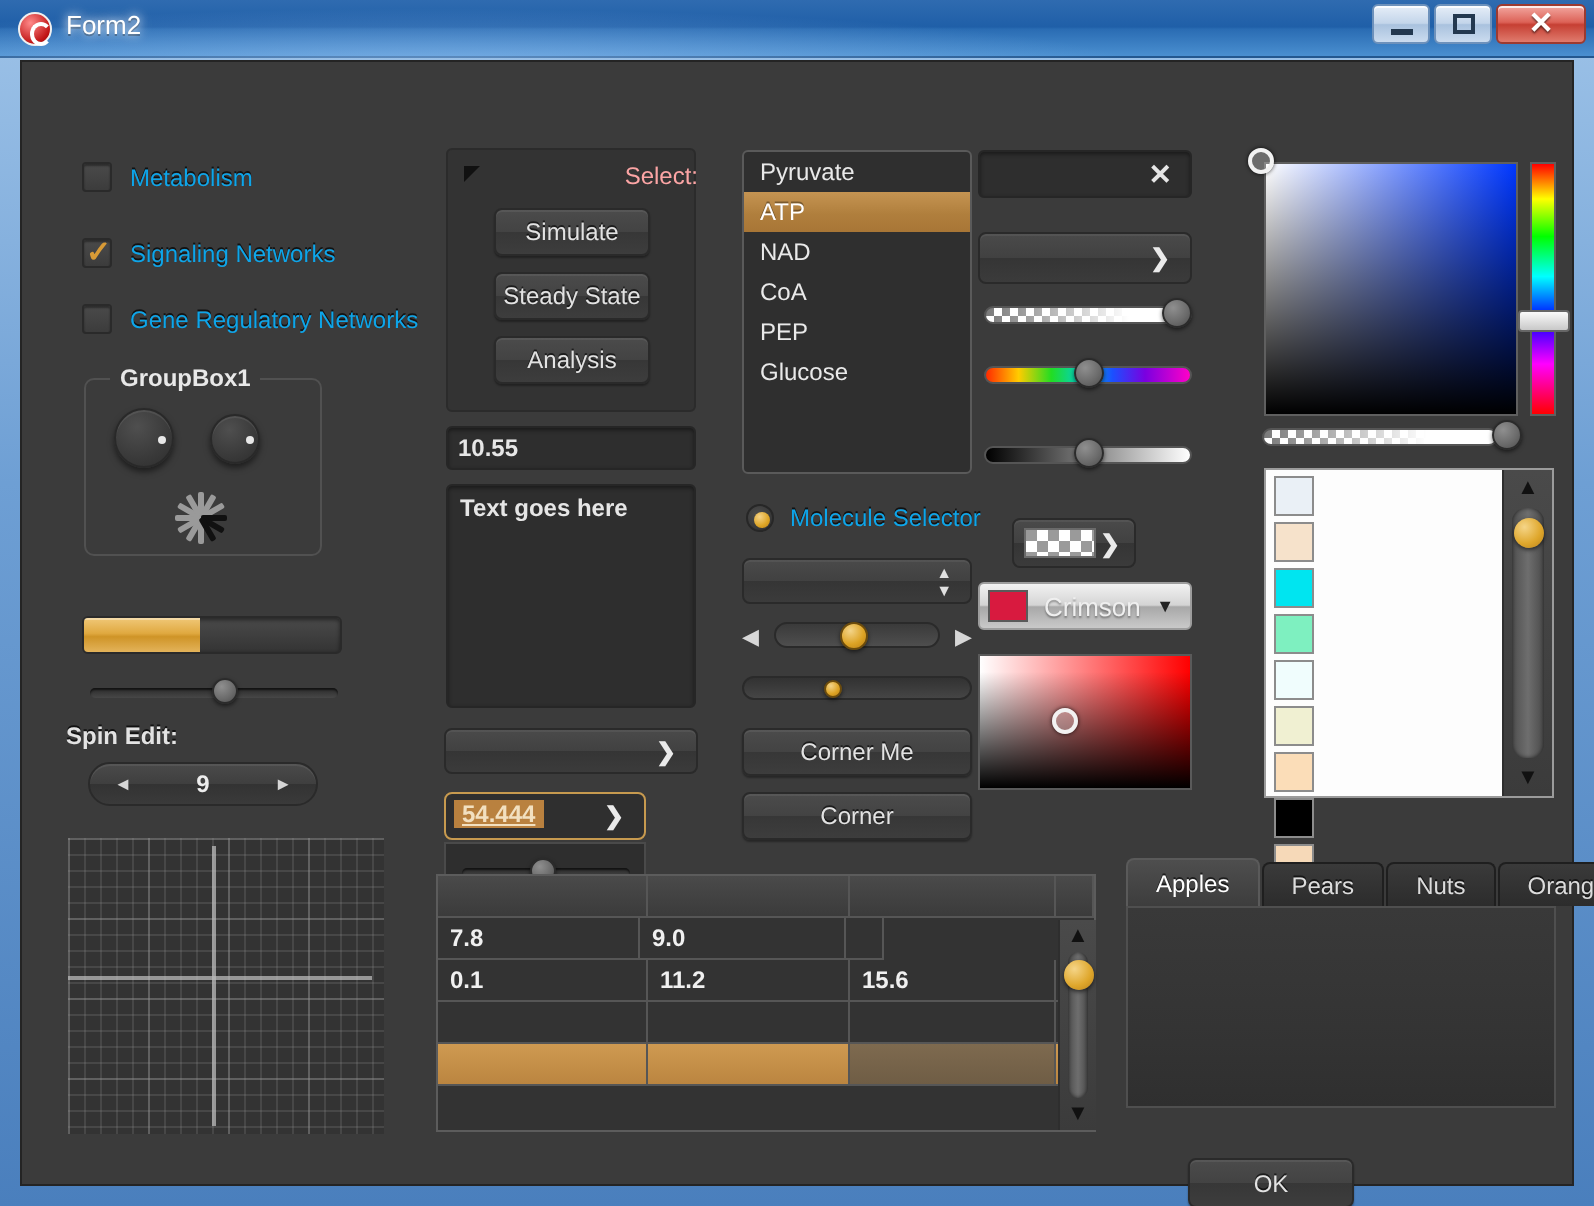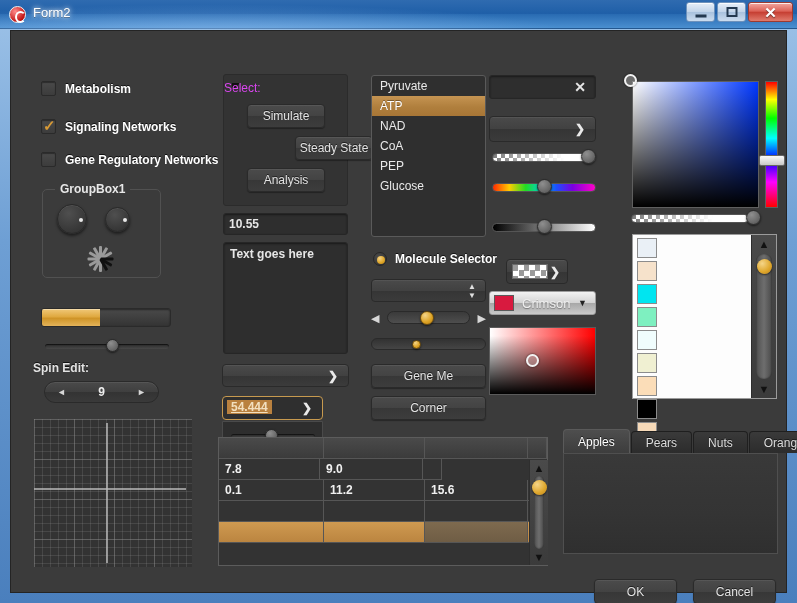--- a/index.html
+++ b/index.html
@@ -107,21 +107,21 @@
     width: 15px; height: 15px; border-radius: 2px;
     background: linear-gradient(180deg,#4a4a4a,#3c3c3c);
     border: 1px solid #2a2a2a;
     box-shadow: inset 0 1px 1px rgba(0,0,0,.4);
     position: relative;
   }
   .cb-box.checked::after {
     content: "✓"; position: absolute; left: 1px; top: -3px;
     font-size: 15px; color: #d79a36; font-weight: bold;
   }
-  .cb-label { color: #ffffff; font-size: 12px; font-weight: bold; text-shadow: 0 -1px 0 rgba(0,0,0,.7); }
+  .cb-label { color: #0ea5e9; font-size: 12px; font-weight: normal; text-shadow: 0 -1px 0 rgba(0,0,0,.7); }
 
   
   .groupbox {
     position: absolute; border: 1px solid #515151; border-radius: 5px;
   }
   .gb-title {
     position: absolute; left: 12px; top: -8px; padding: 0 5px;
     background: #3b3b3b; color: #e8e8e8; font-size: 12px; font-weight: bold;
   }
   .knob {
@@ -415,24 +415,24 @@
 
     <div class="chartbox" style="left:23px; top:388px; width:158px; height:148px;">
       <div class="chart-grid"></div>
       <div class="axis-v" style="left:72px; top:4px; height:140px;"></div>
       <div class="axis-h" style="left:0px; top:69px; width:152px;"></div>
     </div>
 
     <div class="sectionpanel" style="left:212px; top:43px; width:125px; height:132px;">
       <div style="position:absolute; left:8px; top:8px; width:0; height:0;
                   border-left:8px solid #111; border-bottom:8px solid transparent;"></div>
-      <div style="position:absolute; left:0; top:6px; width:125px; text-align:left;
-                  color:#d946ef; font-size:12px;">Select:</div>
+      <div style="position:absolute; left:0; top:6px; width:125px; text-align:right;
+                  color:#fca5a5; font-size:12px;">Select:</div>
       <div class="btn" style="position:absolute; left:23px; top:29px; width:78px; height:24px;">Simulate</div>
-      <div class="btn" style="position:absolute; left:23px; top:61px; width:78px; height:24px;margin-left:48px;">Steady State</div>
+      <div class="btn" style="position:absolute; left:23px; top:61px; width:78px; height:24px;">Steady State</div>
       <div class="btn" style="position:absolute; left:23px; top:93px; width:78px; height:24px;">Analysis</div>
     </div>
 
     <div class="field" style="position:absolute; left:212px; top:182px; width:125px; height:22px;
                               display:flex; align-items:center; padding-left:5px; font-weight:bold;">10.55</div>
 
     <div class="field" style="position:absolute; left:212px; top:211px; width:125px; height:112px;
                               padding:4px 6px; font-weight:bold;">Text goes here</div>
 
     <div class="combo" style="position:absolute; left:211px; top:333px; width:127px; height:23px;">
@@ -479,21 +479,21 @@
       <span style="position:absolute; right:0; top:3px; color:#d7d7d7; font-size:11px;">▶</span>
       <div style="position:absolute; left:16px; top:2px; width:83px; height:13px; border-radius:7px;
                   background:linear-gradient(180deg,#3a3a3a,#4e4e4e); border:1px solid #2a2a2a;"></div>
       <div class="slider-thumb thumb-gold" style="left:49px; top:2px; width:14px; height:14px;"></div>
     </div>
 
     <div style="position:absolute; left:360px; top:307px; width:115px; height:12px; border-radius:6px;
                 background:linear-gradient(180deg,#323232,#454545); border:1px solid #2a2a2a;"></div>
     <div class="slider-thumb thumb-gold" style="left:401px; top:309px; width:9px; height:9px;"></div>
 
-    <div class="btn" style="position:absolute; left:360px; top:333px; width:115px; height:24px;">Gene Me</div>
+    <div class="btn" style="position:absolute; left:360px; top:333px; width:115px; height:24px;">Corner Me</div>
     <div class="btn" style="position:absolute; left:360px; top:365px; width:115px; height:24px;">Corner</div>
 
     <div class="field" style="position:absolute; left:478px; top:44px; width:107px; height:24px;
                               display:flex; align-items:center; justify-content:flex-end; padding-right:9px;">
       <span style="color:#e6e6e6; font-size:14px; font-weight:bold;">✕</span>
     </div>
 
     <div class="combo" style="position:absolute; left:478px; top:85px; width:107px; height:26px;">
       <span style="padding-left:8px;"></span>
       <span class="chev">❯</span>
@@ -600,16 +600,15 @@
       <div class="tabstrip" id="tabstrip">
           <div class="tab active">Apples</div>
           <div class="tab">Pears</div>
           <div class="tab">Nuts</div>
           <div class="tab">Oranges</div>
         </div>
       <div class="tabpage" style="height:101px;"></div>
     </div>
 
     <div class="btn" style="position:absolute; left:583px; top:548px; width:83px; height:25px;">OK</div>
-    <div class="btn" style="position:absolute; left:682px; top:548px; width:83px; height:25px;">Cancel</div>
 
   </div>
 </div>
 
 </body></html>

